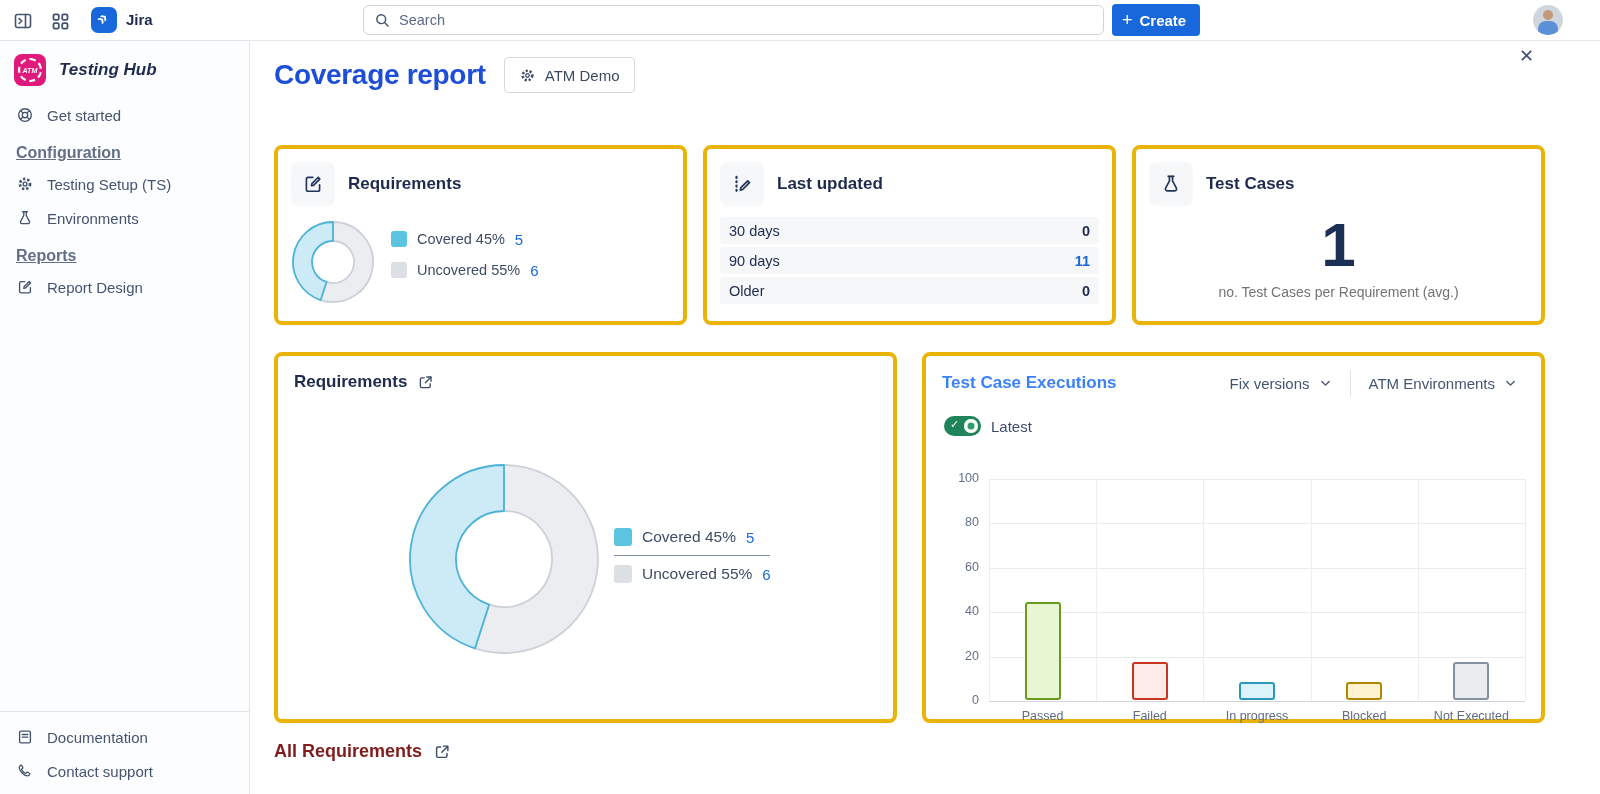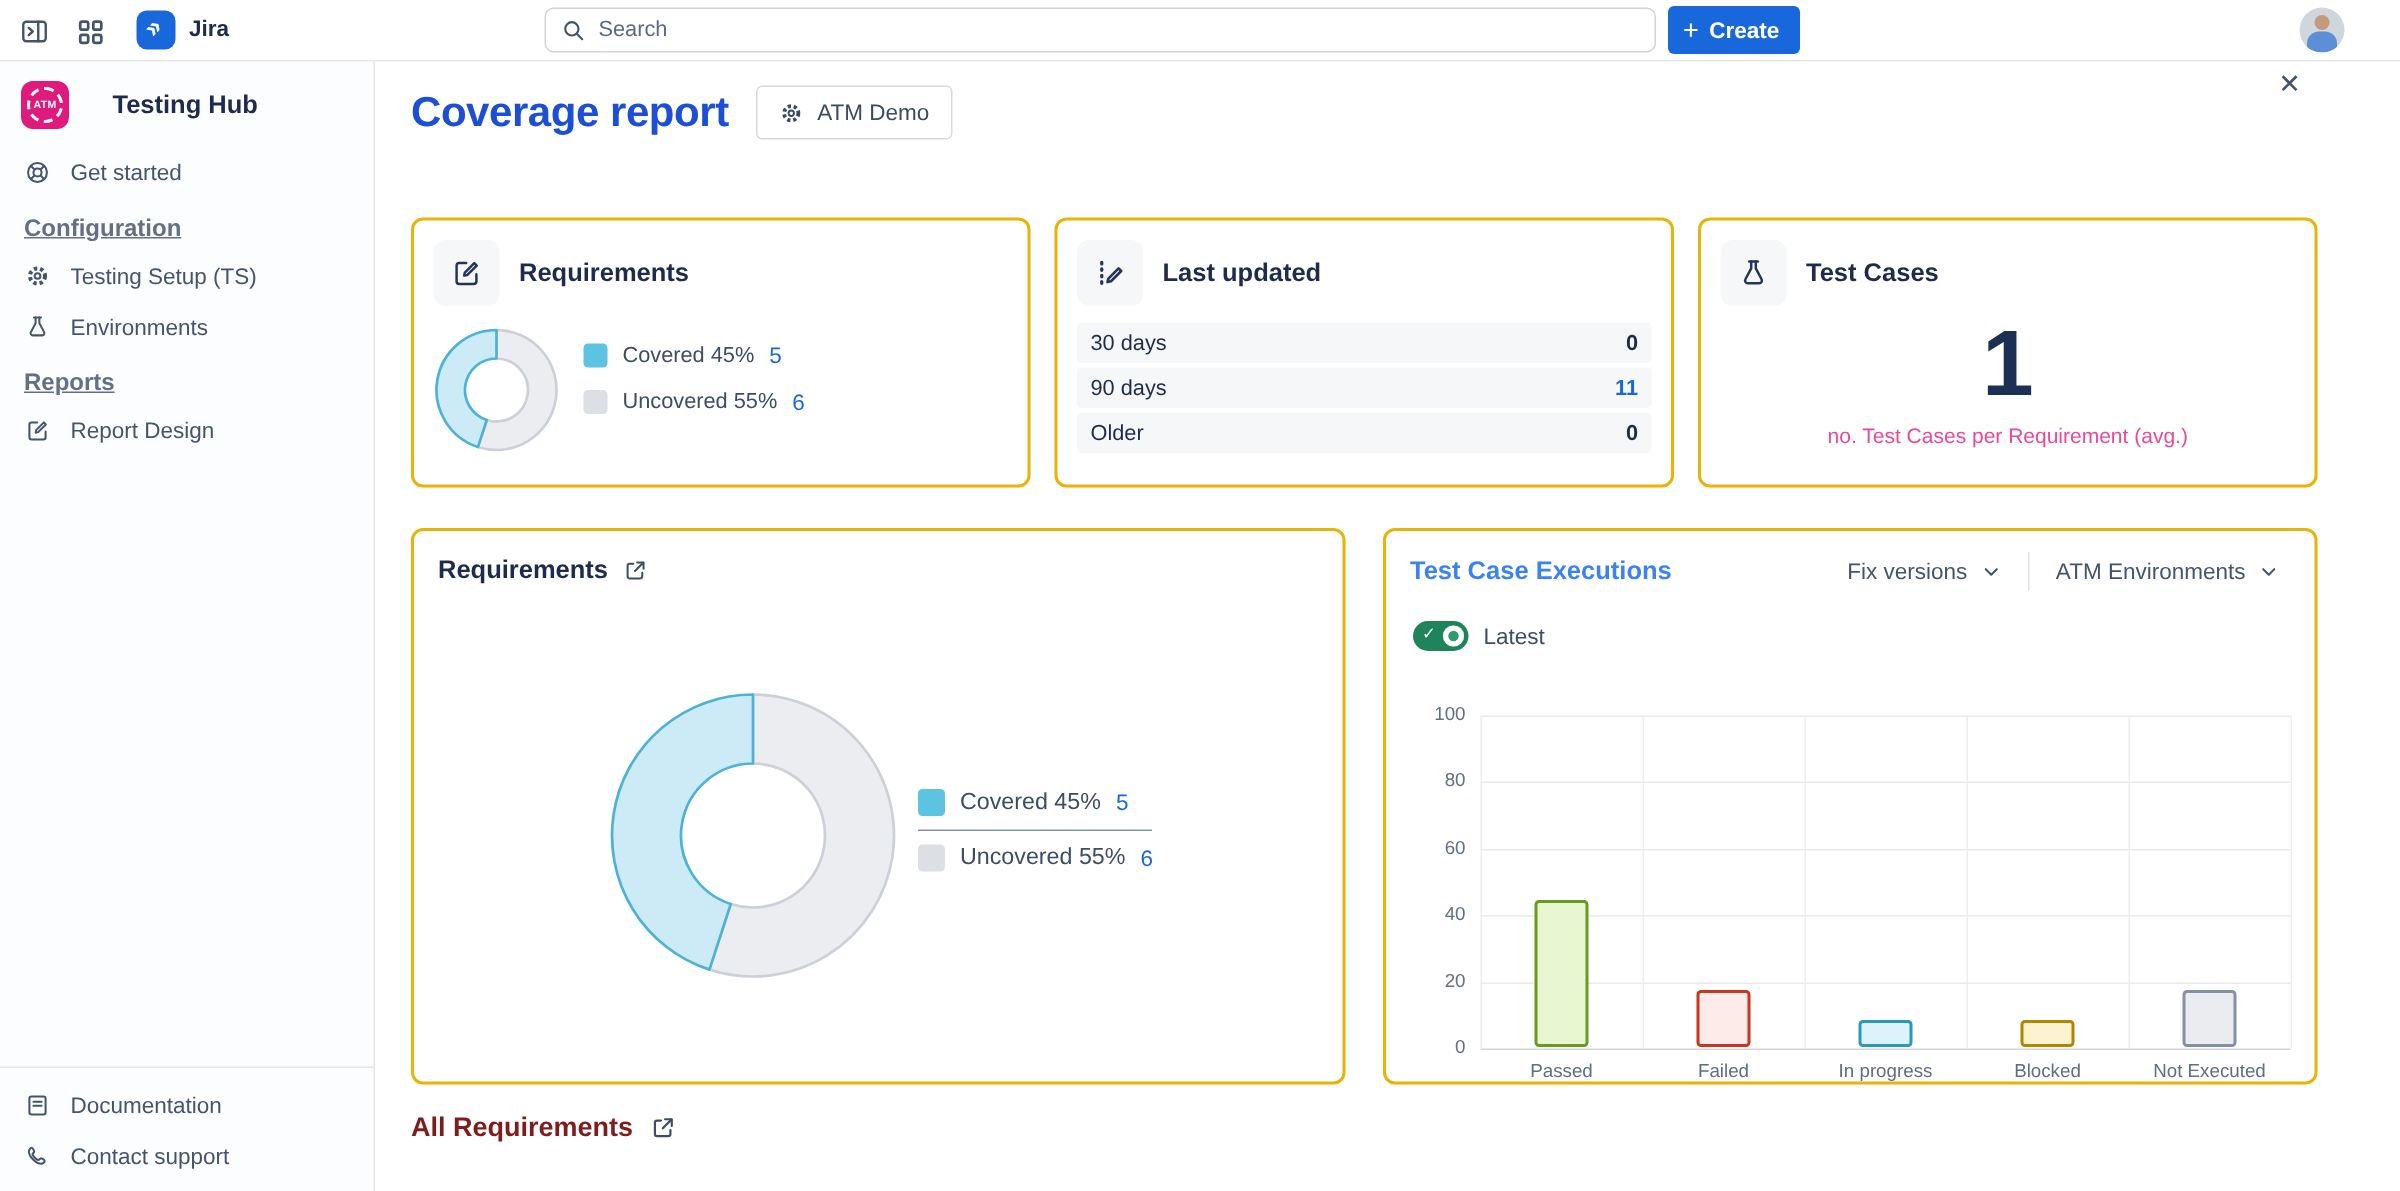--- a/index.html
+++ b/index.html
@@ -24,21 +24,21 @@
     align-items:center; gap:7px; cursor:pointer; }
   .create-plus { font-size:18px; font-weight:400; line-height:1; }
   .avatar { position:absolute; right:37px; top:5px; width:30px; height:30px; border-radius:50%;
     background:#cfd6dd; overflow:hidden; cursor:pointer; }
   .avatar .head { position:absolute; left:10px; top:5px; width:10px; height:10px; border-radius:50%; background:#c49a7b; }
   .avatar .body { position:absolute; left:5px; top:16px; width:20px; height:14px; border-radius:8px 8px 0 0; background:#5b8fd6; }
 
   
   .sidebar { position:absolute; left:0; top:41px; width:250px; height:753px; background:#fcfdfe;
     border-right:1px solid #e4e6ea; }
-  .sb-header { display:flex; align-items:center; gap:29px; padding:13px 14px 12px; }
+  .sb-header { display:flex; align-items:center; gap:13px; padding:13px 14px 12px;font-style:italic; }
   .atm-logo { width:32px; height:32px; border-radius:8px; background:#e0197d; position:relative; flex:0 0 32px; }
   .atm-logo::before { content:""; position:absolute; inset:4px; border:2px dashed #fff; border-radius:50%; }
   .atm-logo span { position:absolute; inset:0; display:flex; align-items:center; justify-content:center;
     color:#fff; font-size:7px; font-weight:700; letter-spacing:.2px; }
   .sb-title { font-size:17px; font-weight:700; color:#1e2b4d; }
   .sb-item { height:34px; display:flex; align-items:center; gap:13px; padding:0 16px; font-size:15px;
     color:#44546f; cursor:pointer; }
   .sb-item svg { flex:0 0 18px; }
   .sb-section { padding:12px 16px 5px; font-size:16px; font-weight:700; color:#626f86;text-decoration:underline; }
   .sb-bottom { position:absolute; left:0; right:0; bottom:6px; border-top:1px solid #e4e6ea; padding-top:8px; }
@@ -46,21 +46,21 @@
   
   .content { position:absolute; left:250px; top:41px; width:1350px; height:753px; background:#fff; }
   .page-header { position:absolute; left:24px; top:16px; display:flex; align-items:center; gap:18px; }
   .page-header h1 { font-size:28px; font-weight:700; color:#1d4ed8; letter-spacing:-.3px; }
   .project-btn { height:36px; padding:0 14px; background:#fff; border:1px solid #d5d9e0; border-radius:4px;
     font-size:15px; color:#3b4a63; display:flex; align-items:center; gap:9px; cursor:pointer;
     font-family:inherit; }
   .close-btn { position:absolute; top:6px; right:66px; border:none; background:none; font-size:18px;
     color:#44546e; cursor:pointer; line-height:1; }
 
-  .card { background:#fff; border:2px solid #eab308; border-radius:8px; position:relative;
+  .card { background:#fff; border:4px solid #eab308; border-radius:8px; position:relative;
     box-shadow:0 1px 1px rgba(9,30,66,.03); }
   .row1 { position:absolute; left:24px; top:104px; display:grid; grid-template-columns:413px 413px 413px;
     gap:16px; }
   .row1 .card { height:180px; }
   .row2 { position:absolute; left:24px; top:311px; display:grid; grid-template-columns:623px 623px; gap:25px; }
   .row2 .card { height:371px; }
 
   .card-head { display:flex; align-items:center; gap:13px; padding:13px 13px 0; }
   .icon-box { width:44px; height:44px; border-radius:8px; background:#f6f7f9; display:flex;
     align-items:center; justify-content:center; color:#24355c; }
@@ -79,21 +79,21 @@
   .legend-divider { width:156px; border-top:1px solid #8590a2; margin:5px 0; }
 
   .lu-rows { padding:0 13px; margin-top:11px; }
   .lu-row { height:27px; margin-bottom:3px; background:#f6f7f9; border-radius:3px; display:flex;
     align-items:center; justify-content:space-between; padding:0 9px;gap:36px; }
   .lu-label { font-size:14.5px; font-weight:500; color:#1e2b4d; }
   .lu-value { font-size:14.5px; font-weight:600; color:#1e2b4d; }
   .lu-value.hl { color:#1868db; cursor:pointer; }
 
   .tc-number { margin-top:6px; text-align:center; font-size:62px; font-weight:700; color:#1c2f55; line-height:66px; }
-  .tc-caption { margin-top:6px; text-align:center; font-size:14px; color:#ec4899; }
+  .tc-caption { margin-top:6px; text-align:center; font-size:14px; color:#737373; }
 
   .card-title-row { display:flex; align-items:center; gap:10px; padding:16px 16px 0; }
   .card-title-row h2 { font-size:17px; font-weight:700; color:#1e2b4d; }
   .ext-icon { color:#3d4d66; cursor:pointer; display:flex; }
 
   .donut-big { position:absolute; left:130px; top:107px; }
   .legend.big { position:absolute; left:336px; top:168px; }
   .legend.big .legend-row { height:26px; }
 
   .exec-head { position:absolute; left:16px; right:14px; top:14px; display:flex; align-items:center; }

